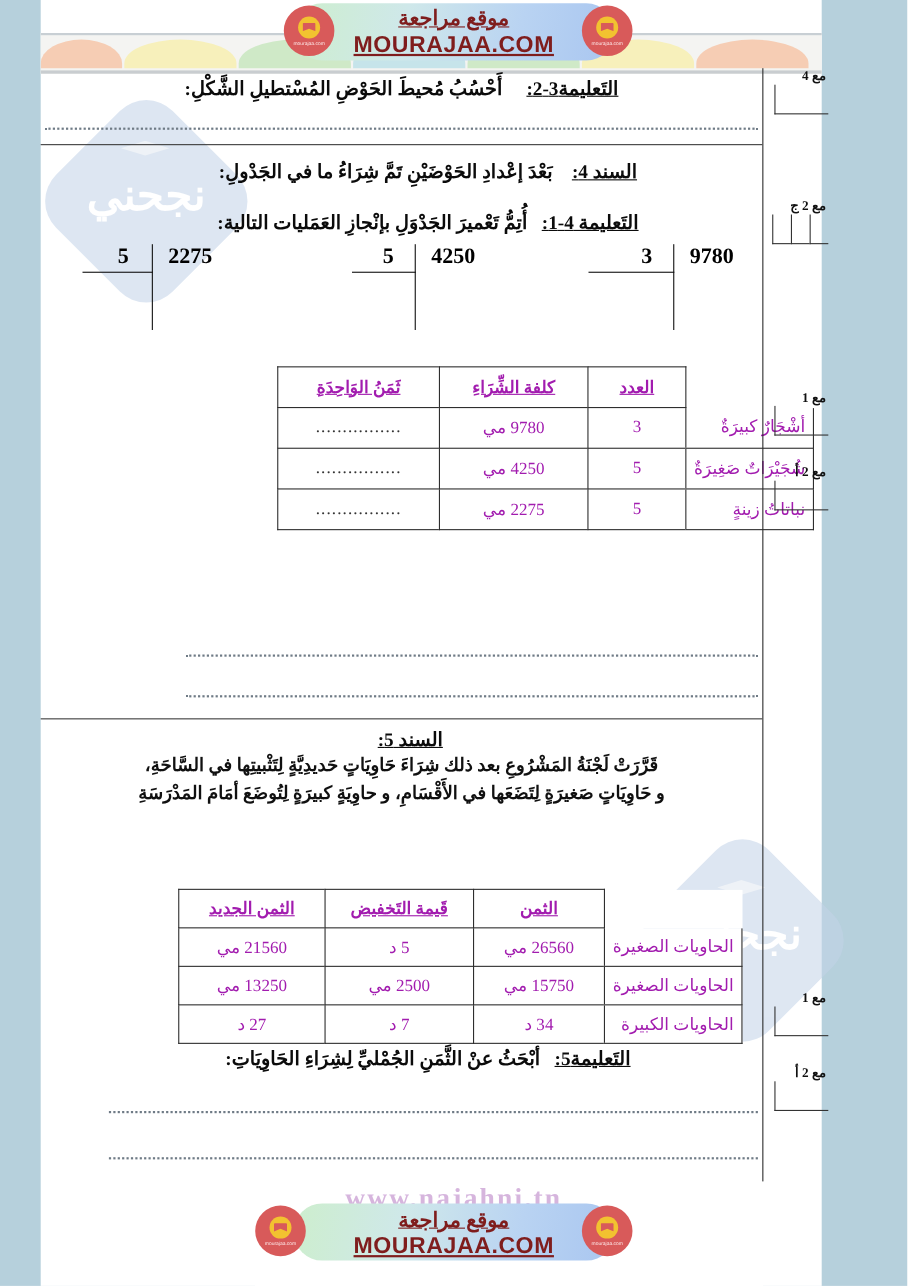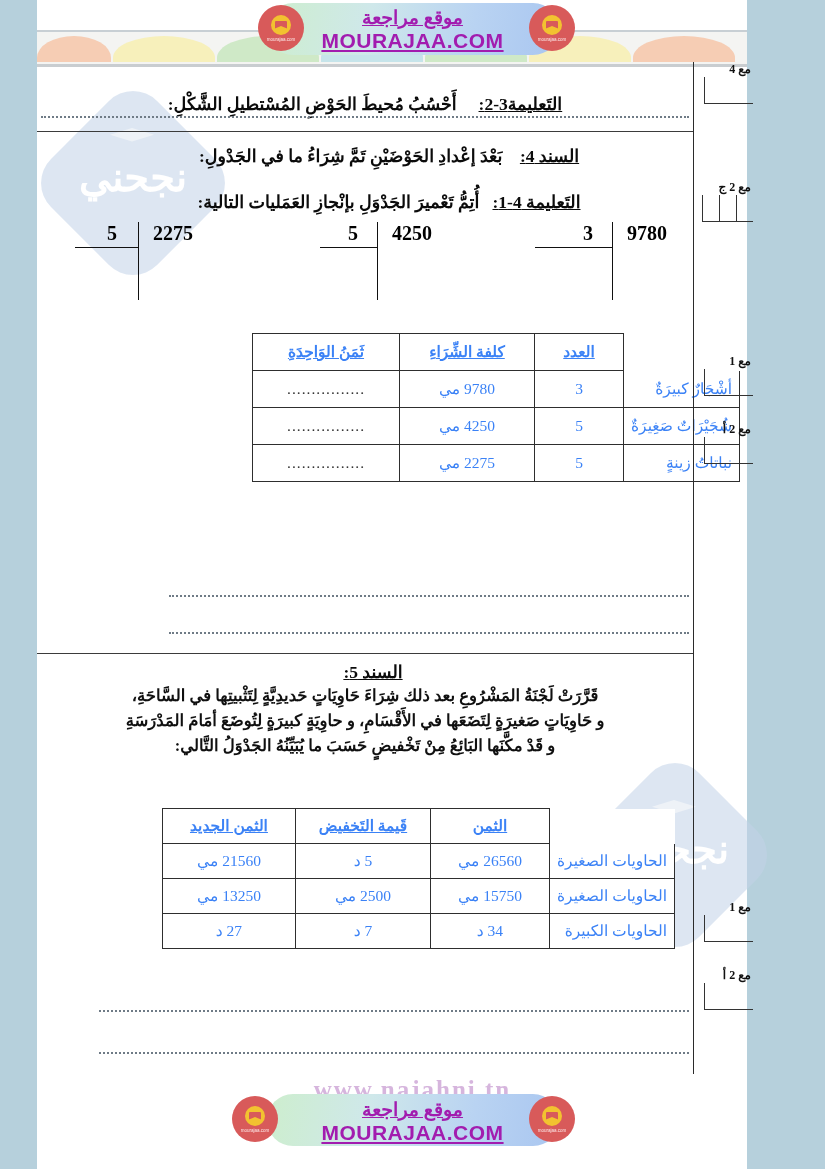--- a/index.html
+++ b/index.html
@@ -63,21 +63,21 @@
     height: 52px;
     border-radius: 26px;
     background: linear-gradient(100deg,#cdeecd 0%, #cfe8ea 35%, #b9d3f2 70%, #a9c6f0 100%);
   }
   .pill-text {
     position: absolute;
     left: 50%;
     transform: translateX(-50%);
     width: 330px;
     text-align: center;
-    color: #a21caf;
+    color: #7f1d1d;
     font-family: "Liberation Serif", serif;
   }
   .pill-ar {
     font-size: 19px;
     font-weight: bold;
     text-decoration: underline;
     letter-spacing: .5px;
     line-height: 23px;
   }
   .pill-en {
@@ -309,21 +309,21 @@
   
   table.grid {
     position: absolute;
     border-collapse: collapse;
     direction: rtl;
   }
   table.grid td, table.grid th {
     border: 1.3px solid #2e2e2e;
     padding: 4px 7px;
     font-size: 15.5px;
-    color: #3b82f6;
+    color: #a21caf;
     text-align: center;
     vertical-align: middle;
     background: #fff;
     font-family: "Liberation Serif", serif;
   }
   table.grid th {
     font-weight: bold;
     text-decoration: underline;
   }
   table.grid td.rowhead {
@@ -385,21 +385,21 @@
     </div>
     <div class="logo-circle" style="left:529px; top:5px;">
       <div class="cup"></div>
       <div class="logo-sub">mourajaa.com</div>
     </div>
   </div>
 
   <div class="content">
 
     <div class="row txt" style="top:6px; padding-left:0; padding-right:0;">
-      <span style="display:inline-block; width:100%; text-align:center;margin-top:24px;">
+      <span style="display:inline-block; width:100%; text-align:center;">
         <span class="lbl">التَعليمة3-2:</span>
         &nbsp;&nbsp;&nbsp;
         <span>أَحْسُبُ مُحيطَ الحَوْضِ المُسْتطيلِ الشَّكْلِ:</span>
       </span>
     </div>
     <div class="dots" style="top:54px;"></div>
 
     <div class="hr" style="top:69px;"></div>
 
     <div class="row txt" style="top:82px;">
@@ -444,23 +444,27 @@
     <div class="dots" style="top:570px; width:520px; right:4px;"></div>
 
     <div class="hr" style="top:591px;"></div>
 
     <div class="row" style="top:600px;">
       <div style="text-align:center;margin-left:16px;">
         <span class="sandlbl">السند 5:</span>
       </div>
       <div class="para">قَرَّرَتْ لَجْنَةُ المَشْرُوعِ بعد ذلك شِرَاءَ حَاوِيَاتٍ حَديدِيَّةٍ لِتَثْبيتِها في السَّاحَةِ،</div>
       <div class="para">و حَاوِيَاتٍ صَغيرَةٍ لِتَضَعَها في الأَقْسَامِ، و حاوِيَةٍ كبيرَةٍ لِتُوضَعَ أمَامَ المَدْرَسَةِ</div>
-      <div class="para">و قَدْ مكَّنَها البَائِعُ مِنْ تَخْفيضٍ حَسَبَ ما يُبَيِّنُهُ الجَدْوَلُ التَّالي:</div>
-    </div>
-
+    </div>
+
+    <div class="row txt ctr" style="top:888px;">
+      <span class="lbl">التَعليمة5:</span>
+      &nbsp;
+      <span>أبْحَثُ عنْ الثَّمَنِ الجُمْليِّ لِشِرَاءِ الحَاوِيَاتِ:</span>
+    </div>
 
     <div class="dots" style="top:948px; width:590px; right:4px;"></div>
     <div class="dots" style="top:990px; width:590px; right:4px;"></div>
   </div>
 
   <table class="grid t1">
     <thead>
       <tr>
         <td class="corner"></td>
         <th style="width:74px;">العدد</th>

